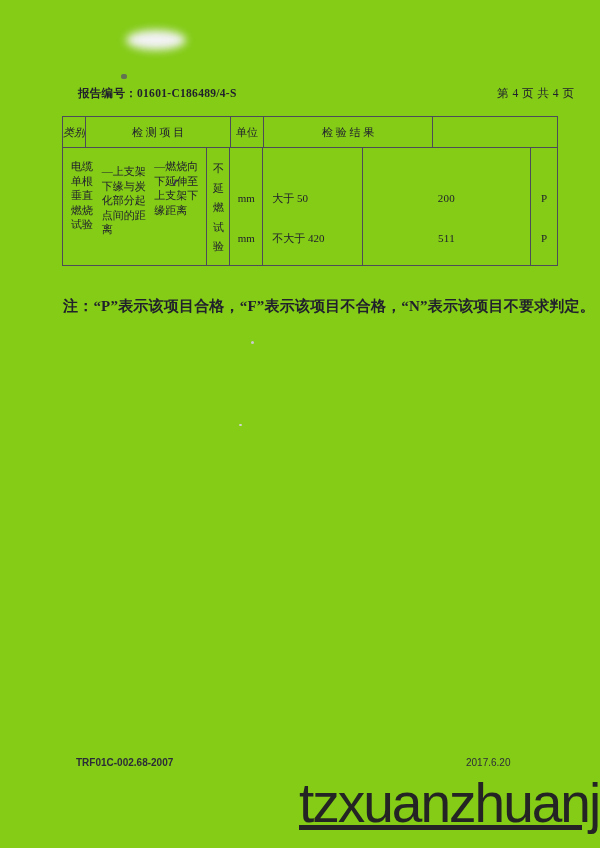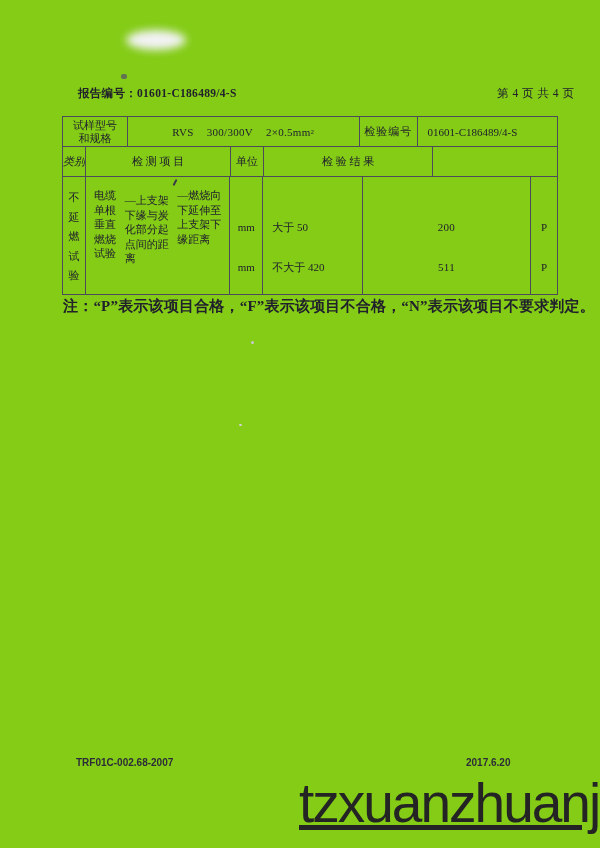--- a/index.html
+++ b/index.html
@@ -70,21 +70,21 @@
   
   .pen-tick{ position:absolute; left:174px; top:179px; width:2px; height:7px;
              background:#3c3c48; transform:rotate(28deg); border-radius:1px; }
 
   
   .note-line{ position:absolute; left:63px; top:297px; font-size:15px; font-weight:700; letter-spacing:.2px; }
 
   
   .doc-code{ position:absolute; left:76px; top:757px; font-size:10px; font-weight:600;
              font-family:"Liberation Sans","DejaVu Sans",sans-serif; color:#2c2c38; }
-  .doc-date{ position:absolute; left:466px; top:757px; font-size:10px; font-weight:700;
+  .doc-date{ position:absolute; left:466px; top:757px; font-size:10px; font-weight:400;
              font-family:"Liberation Sans","DejaVu Sans",sans-serif; color:#2c2c38; }
 
   
   .watermark{ position:absolute; left:299px; top:771px; font-size:55px; font-weight:400;
               letter-spacing:-2px; color:#242424; white-space:nowrap;
               font-family:"Liberation Sans","DejaVu Sans",sans-serif;text-decoration:underline; }
 </style>
 </head>
 <body>
 
@@ -93,46 +93,37 @@
   <div class="smudge"></div>
   <div class="speck"></div>
   <div class="dot1"></div>
   <div class="dot2"></div>
 
   <div class="report-line">报告编号：01601-C186489/4-S</div>
   <div class="page-ind">第 4 页  共 4 页</div>
 
   <div class="doc-table">
 
-    <div class="trow row-spec">
-      <div class="cell spec-label">试样型号 和规格</div>
-      <div class="cell spec-value">
-          <span>RVS 300/300V 2×0.5mm</span>
-          <sup>2</sup>
-        </div>
-      <div class="cell insp-label">检验编号</div>
-      <div class="cell insp-value">01601-C186489/4-S</div>
-    </div>
 
     <div class="trow row-head">
       <div class="cell col-cat">类别</div>
       <div class="cell col-item">检 测 项 目</div>
       <div class="cell col-unit">单位</div>
       <div class="cell col-res">检 验 结 果</div>
       <div class="cell col-verdict">单项评定</div>
     </div>
 
     <div class="trow row-body">
-      <div class="cell cat-cell">不延燃试验</div>
-
       <div class="cell item-cell">
         <div class="item-title">电缆单根垂直燃烧试验</div>
         <div class="item-block-a">—上支架下缘与炭化部分起点间的距离</div>
         <div class="item-block-b">—燃烧向下延伸至上支架下缘距离</div>
       </div>
+
+      <div class="cell cat-cell">不延燃试验</div>
 
       <div class="cell unit-cell">
         <div class="l1 t-center">mm</div>
         <div class="l2 t-center">mm</div>
       </div>
 
       <div class="cell req-cell">
         <div class="l1 t-left">大于 50</div>
         <div class="l2 t-left">不大于 420</div>
       </div>

